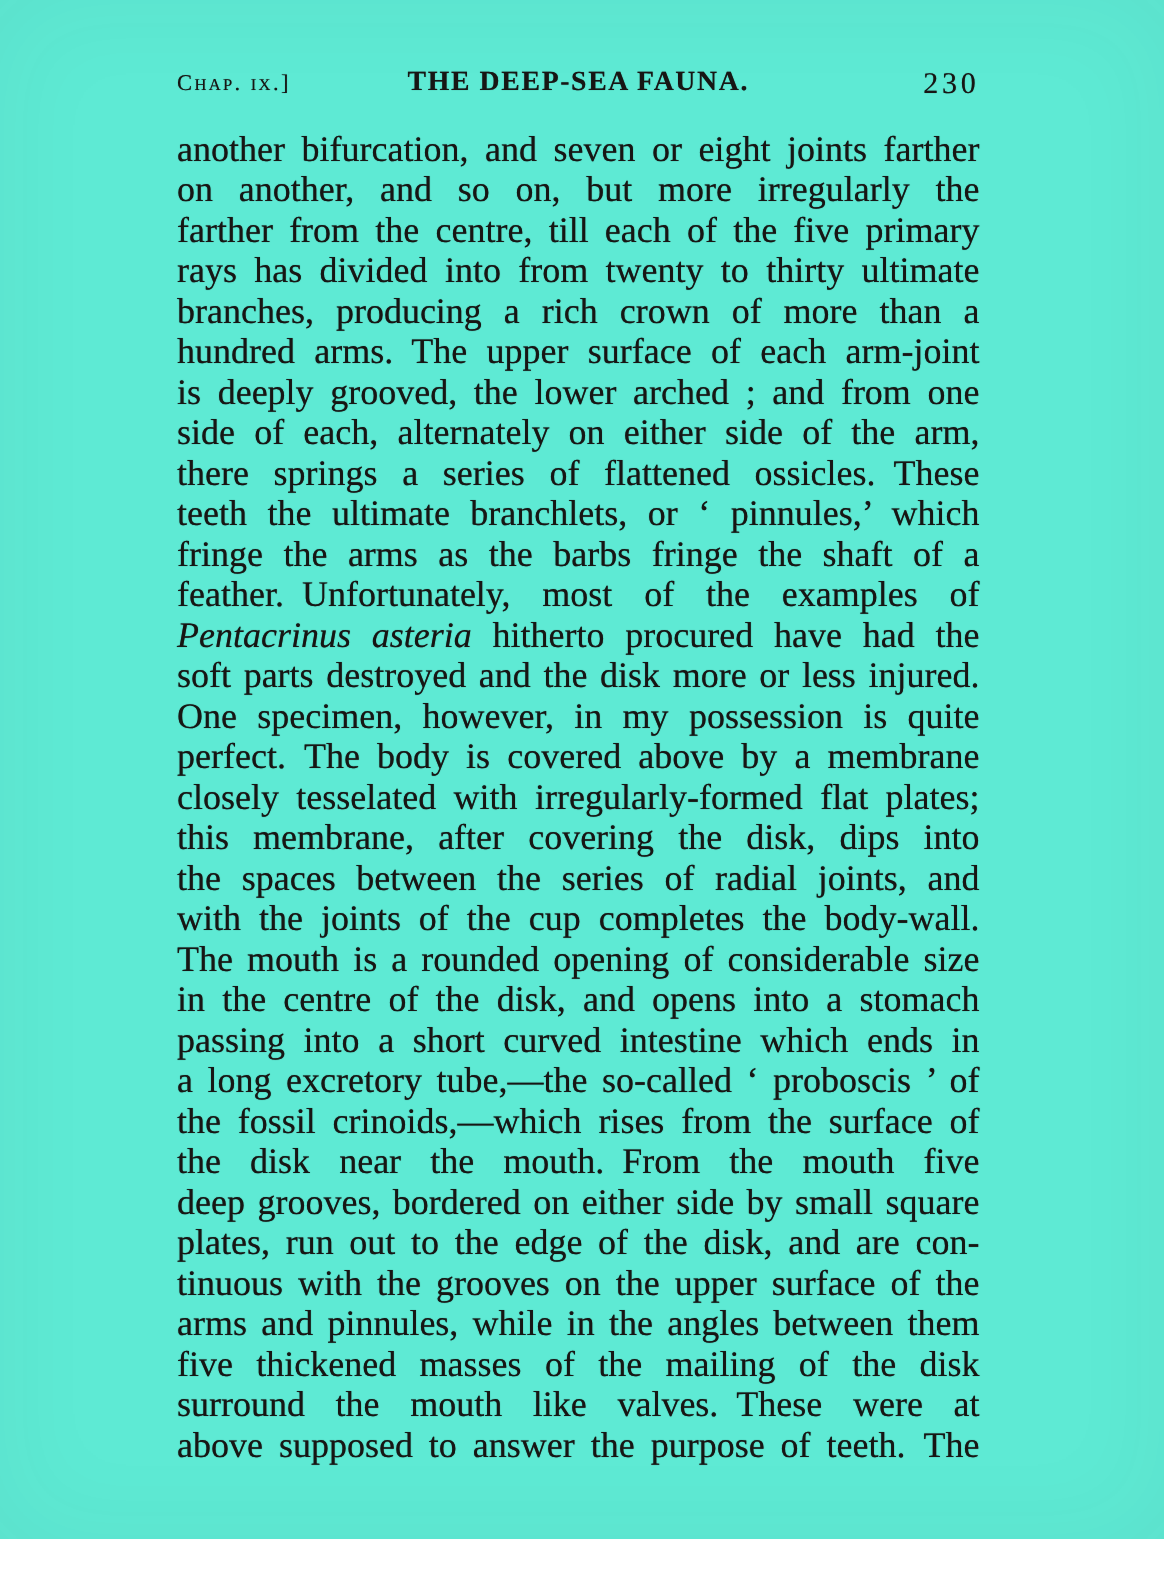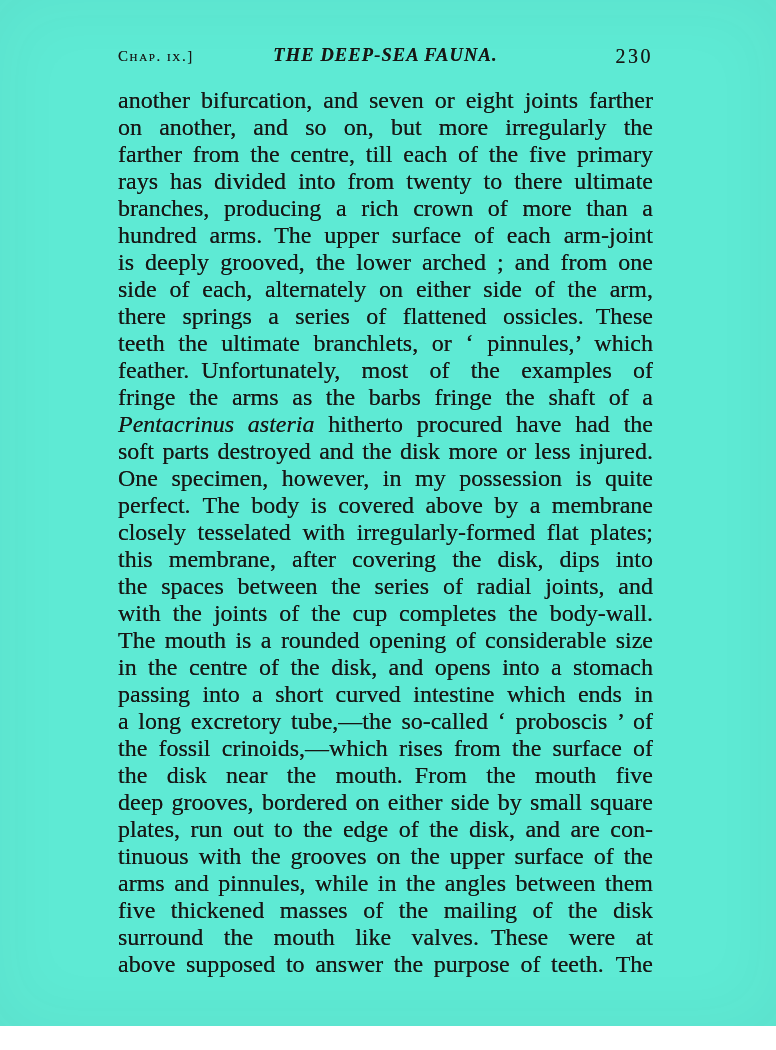--- a/index.html
+++ b/index.html
@@ -34,21 +34,20 @@
     text-shadow: 0 0 0.5px rgba(20,20,20,0.65);
   }
   .running-title {
     position: absolute;
     left: 0;
     right: 0;
     top: 0;
     text-align: center;
     font-size: 18.5px;
     font-weight: bold;
-    font-style: italic;
     letter-spacing: 1.1px;
     text-shadow: 0 0 0.5px rgba(20,20,20,0.65);
   }
   .page-number {
     position: absolute;
     right: 0;
     top: 0;
     font-size: 20px;
     letter-spacing: 2.5px;
     text-shadow: 0 0 0.5px rgba(20,20,20,0.65);
@@ -79,29 +78,29 @@
 <div class="book-page">
   <div class="page-header">
     <span class="chapter-label">Chap. ix.]</span>
     <span class="running-title">THE DEEP-SEA FAUNA.</span>
     <span class="page-number">230</span>
   </div>
   <div class="body-text">
       <div class="text-line"><span>another bifurcation, and seven or eight joints farther</span></div>
       <div class="text-line"><span>on another, and so on, but more irregularly the</span></div>
       <div class="text-line"><span>farther from the centre, till each of the five primary</span></div>
-      <div class="text-line"><span>rays has divided into from twenty to there ultimate</span></div>
+      <div class="text-line"><span>rays has divided into from twenty to thirty ultimate</span></div>
       <div class="text-line"><span>branches, producing a rich crown of more than a</span></div>
       <div class="text-line"><span>hundred arms. The upper surface of each arm-joint</span></div>
       <div class="text-line"><span>is deeply grooved, the lower arched ; and from one</span></div>
       <div class="text-line"><span>side of each, alternately on either side of the arm,</span></div>
       <div class="text-line"><span>there springs a series of flattened ossicles. These</span></div>
       <div class="text-line"><span>teeth the ultimate branchlets, or ‘ pinnules,’ which</span></div>
+      <div class="text-line"><span>fringe the arms as the barbs fringe the shaft of a</span></div>
       <div class="text-line"><span>feather. Unfortunately, most of the examples of</span></div>
-      <div class="text-line"><span>fringe the arms as the barbs fringe the shaft of a</span></div>
       <div class="text-line"><span class="seg-italic">Pentacrinus asteria</span><span> hitherto procured have had the</span></div>
       <div class="text-line"><span>soft parts destroyed and the disk more or less injured.</span></div>
       <div class="text-line"><span>One specimen, however, in my possession is quite</span></div>
       <div class="text-line"><span>perfect. The body is covered above by a membrane</span></div>
       <div class="text-line"><span>closely tesselated with irregularly-formed flat plates;</span></div>
       <div class="text-line"><span>this membrane, after covering the disk, dips into</span></div>
       <div class="text-line"><span>the spaces between the series of radial joints, and</span></div>
       <div class="text-line"><span>with the joints of the cup completes the body-wall.</span></div>
       <div class="text-line"><span>The mouth is a rounded opening of considerable size</span></div>
       <div class="text-line"><span>in the centre of the disk, and opens into a stomach</span></div>

